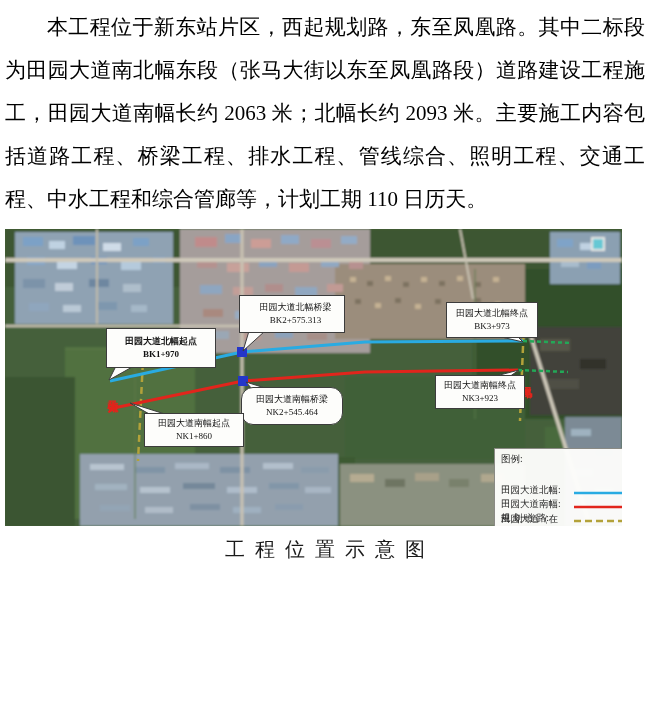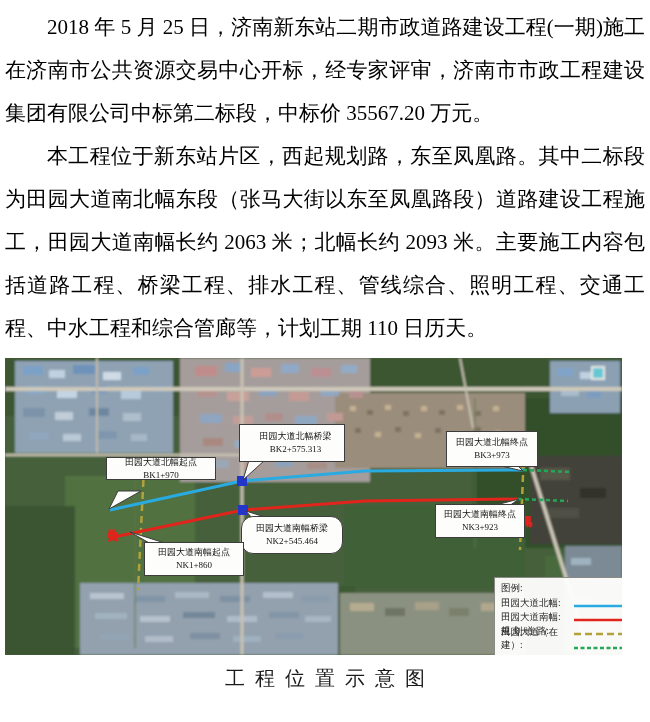--- a/index.html
+++ b/index.html
@@ -27,36 +27,35 @@
     display:flex;flex-direction:column;align-items:center;justify-content:center;
     font-size:9px;line-height:13px;text-align:center;color:#111;
     box-sizing:border-box;z-index:3;
   }
   .vlabel-style{font-weight:bold;}
   .legend{
     position:absolute;left:489px;top:219px;width:148px;box-sizing:border-box;
     background:rgba(253,253,251,.97);border:1px solid #8a8a84;padding:4px 6px 5px 6px;
     z-index:3;font-size:9.5px;line-height:13px;color:#222;
   }
-  .lg-title{margin-bottom:1px;}
+  .lg-title{margin-bottom:17px;}
   .lg-row{display:flex;align-items:flex-end;justify-content:space-between;height:14px;}
   .lg-row svg{position:static;flex:0 0 auto;}
   .vtext{writing-mode:vertical-rl;text-orientation:upright;}
   .caption{
     text-align:center;font-size:20px;letter-spacing:10px;text-indent:10px;
     margin-top:10px;color:#1a1a1a;
   }
 </style>
 </head>
 <body>
 
 <div class="doc">
 
 
-  <p class="para">2018 年 5 月 25 日，济南新东站二期市政道路建设工程(一期)施工在济南市公共资源交易中心开标，经专家评审，济南市市政工程建设集团有限公司中标第二标段，中标价 35567.20 万元。</p>
   <p class="para">本工程位于新东站片区，西起规划路，东至凤凰路。其中二标段为田园大道南北幅东段（张马大街以东至凤凰路段）道路建设工程施工，田园大道南幅长约 2063 米；北幅长约 2093 米。主要施工内容包括道路工程、桥梁工程、排水工程、管线综合、照明工程、交通工程、中水工程和综合管廊等，计划工期 110 日历天。</p>
 
   <div class="map">
     <svg width="617" height="297" viewBox="0 0 617 297">
       <defs>
         <filter id="blr" x="-5%" y="-5%" width="110%" height="110%">
             <feGaussianBlur stdDeviation="1.2"></feGaussianBlur>
           </filter>
       </defs>
 
@@ -216,21 +215,21 @@
         <polygon points="492,107 512,107 518,113"></polygon>
         <polygon points="247,160 263,160 241,153"></polygon>
         <polygon points="487,148 504,148 514,141"></polygon>
         <polygon points="146,186 163,186 125,174"></polygon>
       </g>
 
       <text class="vtext vlabel-style" x="108" y="163" font-size="11" fill="#e1251c">张马大街</text>
       <text class="vtext vlabel-style" x="522" y="149" font-size="11" fill="#e1251c">凤凰路</text>
     </svg>
 
-    <div class="callout" style="left:101px;top:99px;width:110px;height:23px;">
+    <div class="callout" style="left:101px;top:99px;width:110px;height:40px;font-weight:bold;">
       <span>田园大道北幅起点</span>
       <span>BK1+970</span>
     </div>
     <div class="callout" style="left:234px;top:66px;width:106px;height:38px;padding-left:7px;">
       <span>田园大道北幅桥梁</span>
       <span>BK2+575.313</span>
     </div>
     <div class="callout" style="left:441px;top:73px;width:92px;height:36px;">
       <span>田园大道北幅终点</span>
       <span>BK3+973</span>

